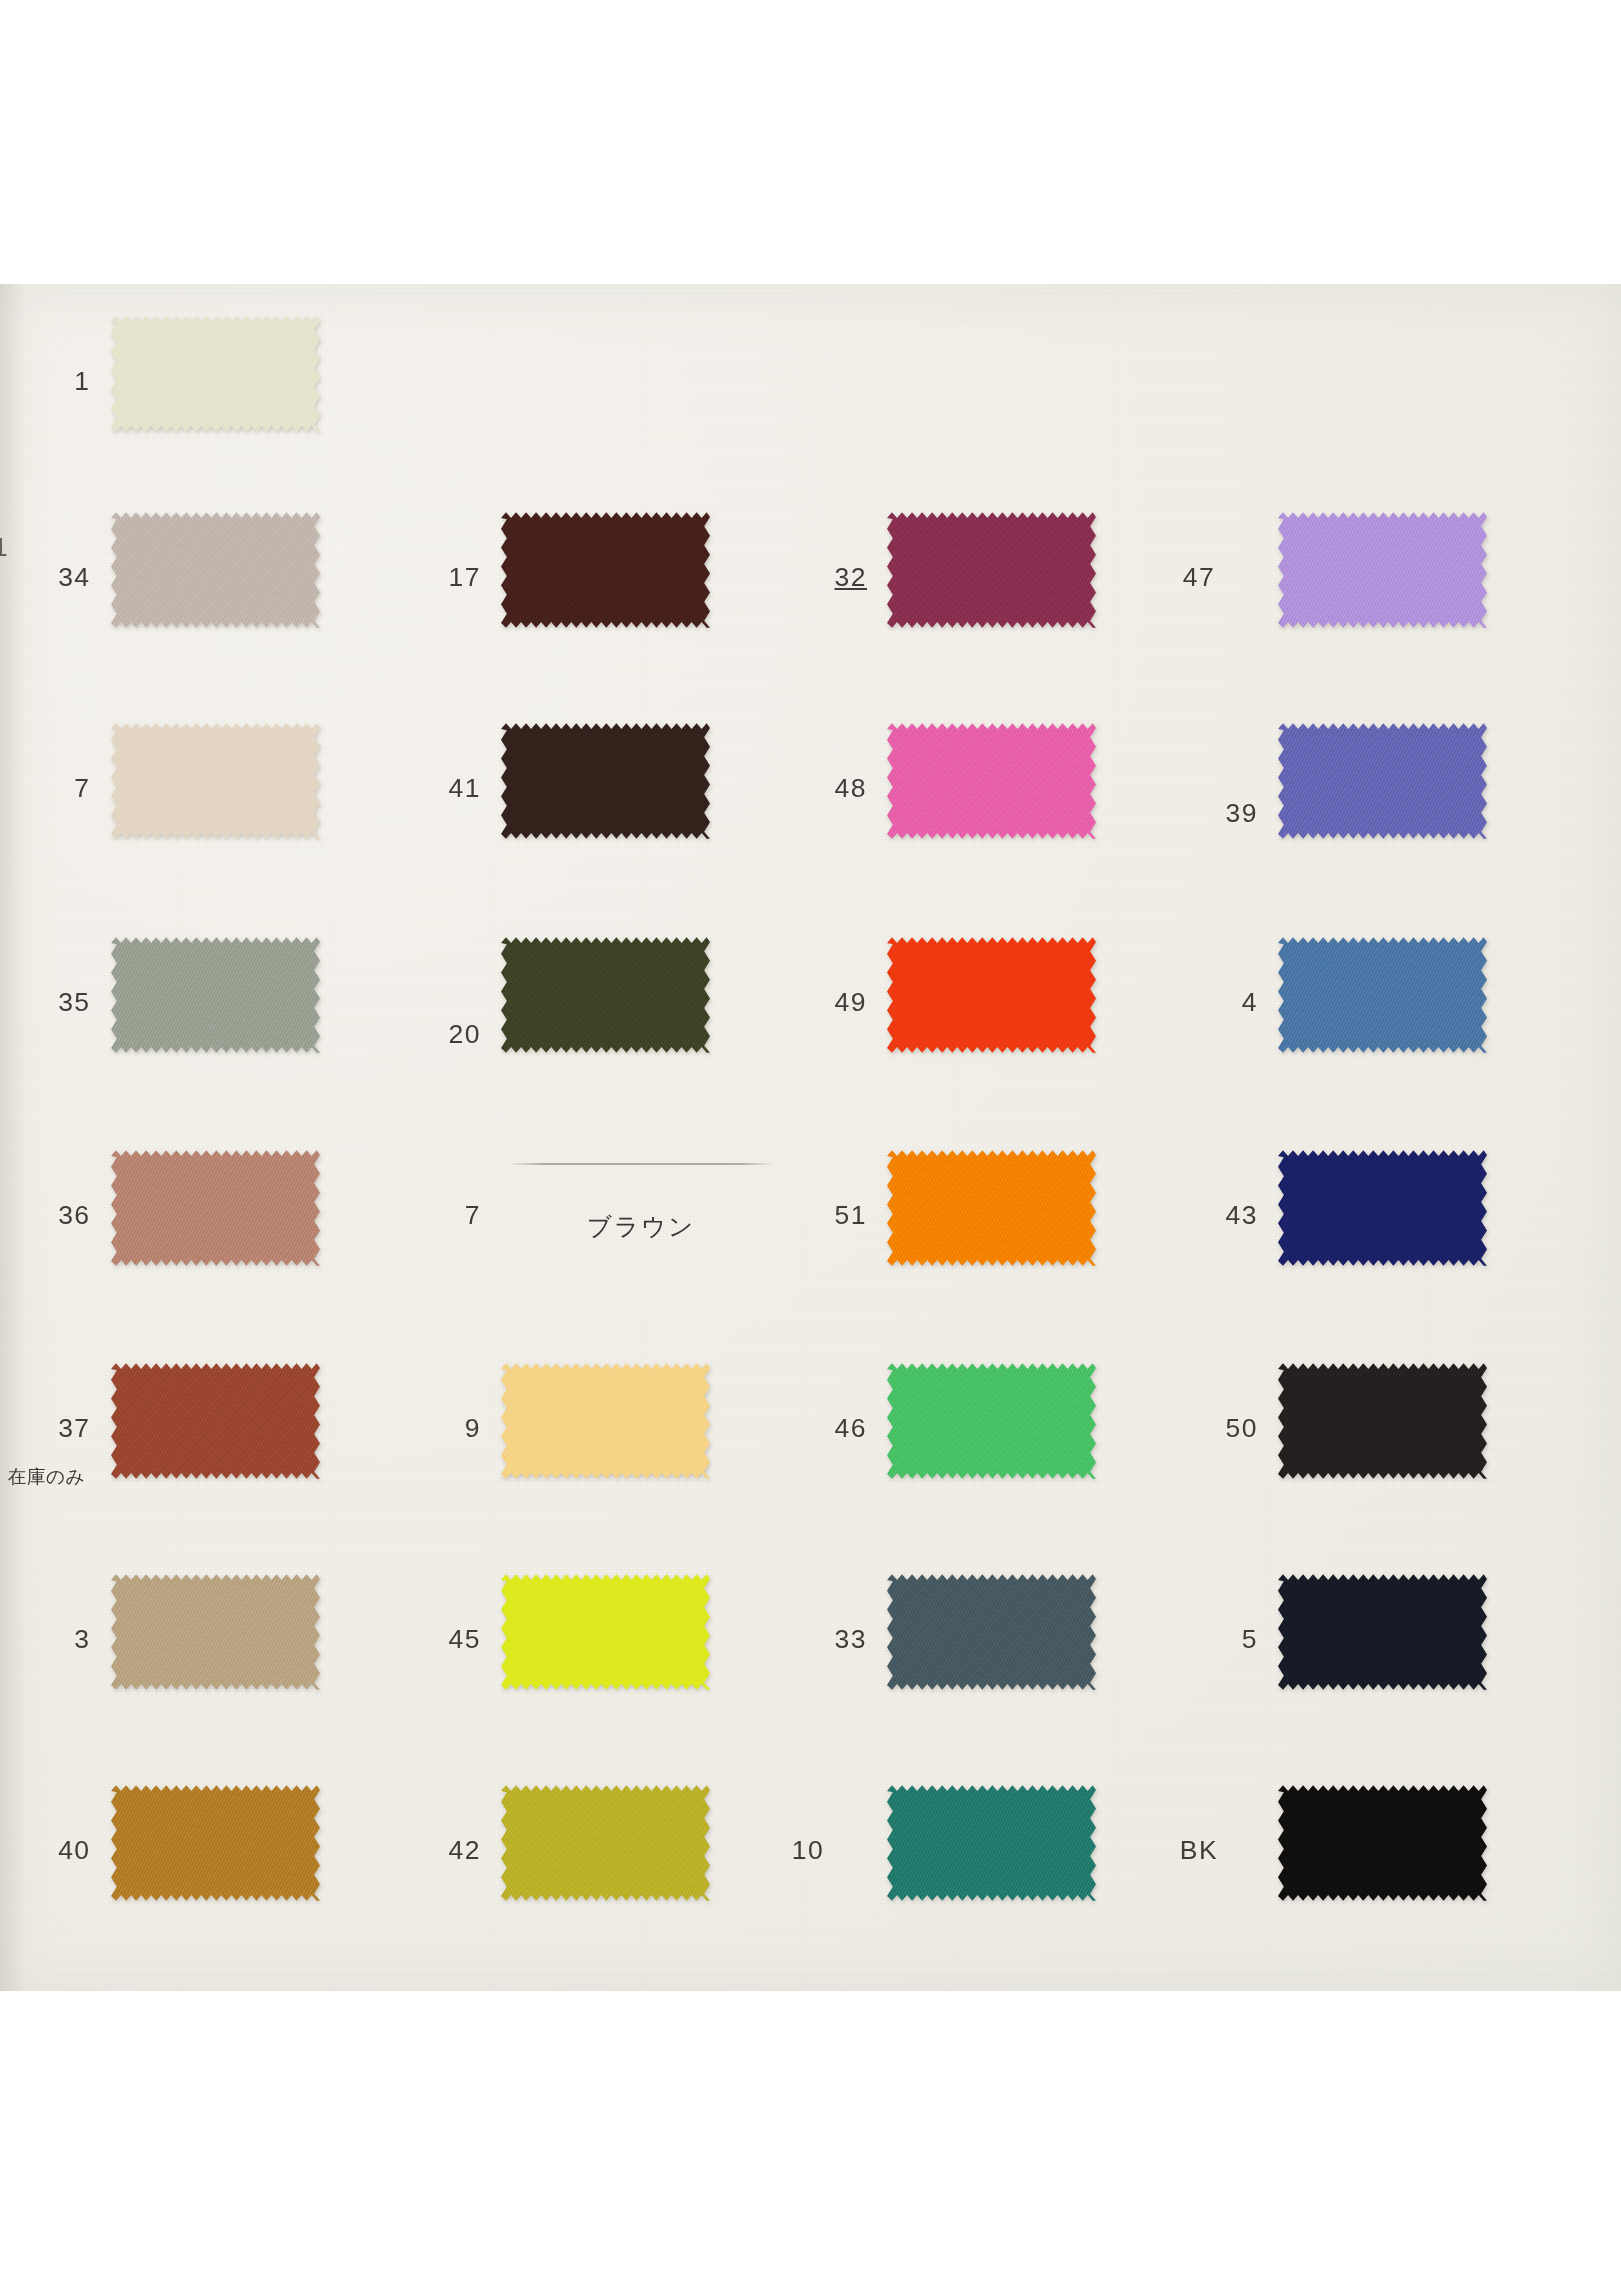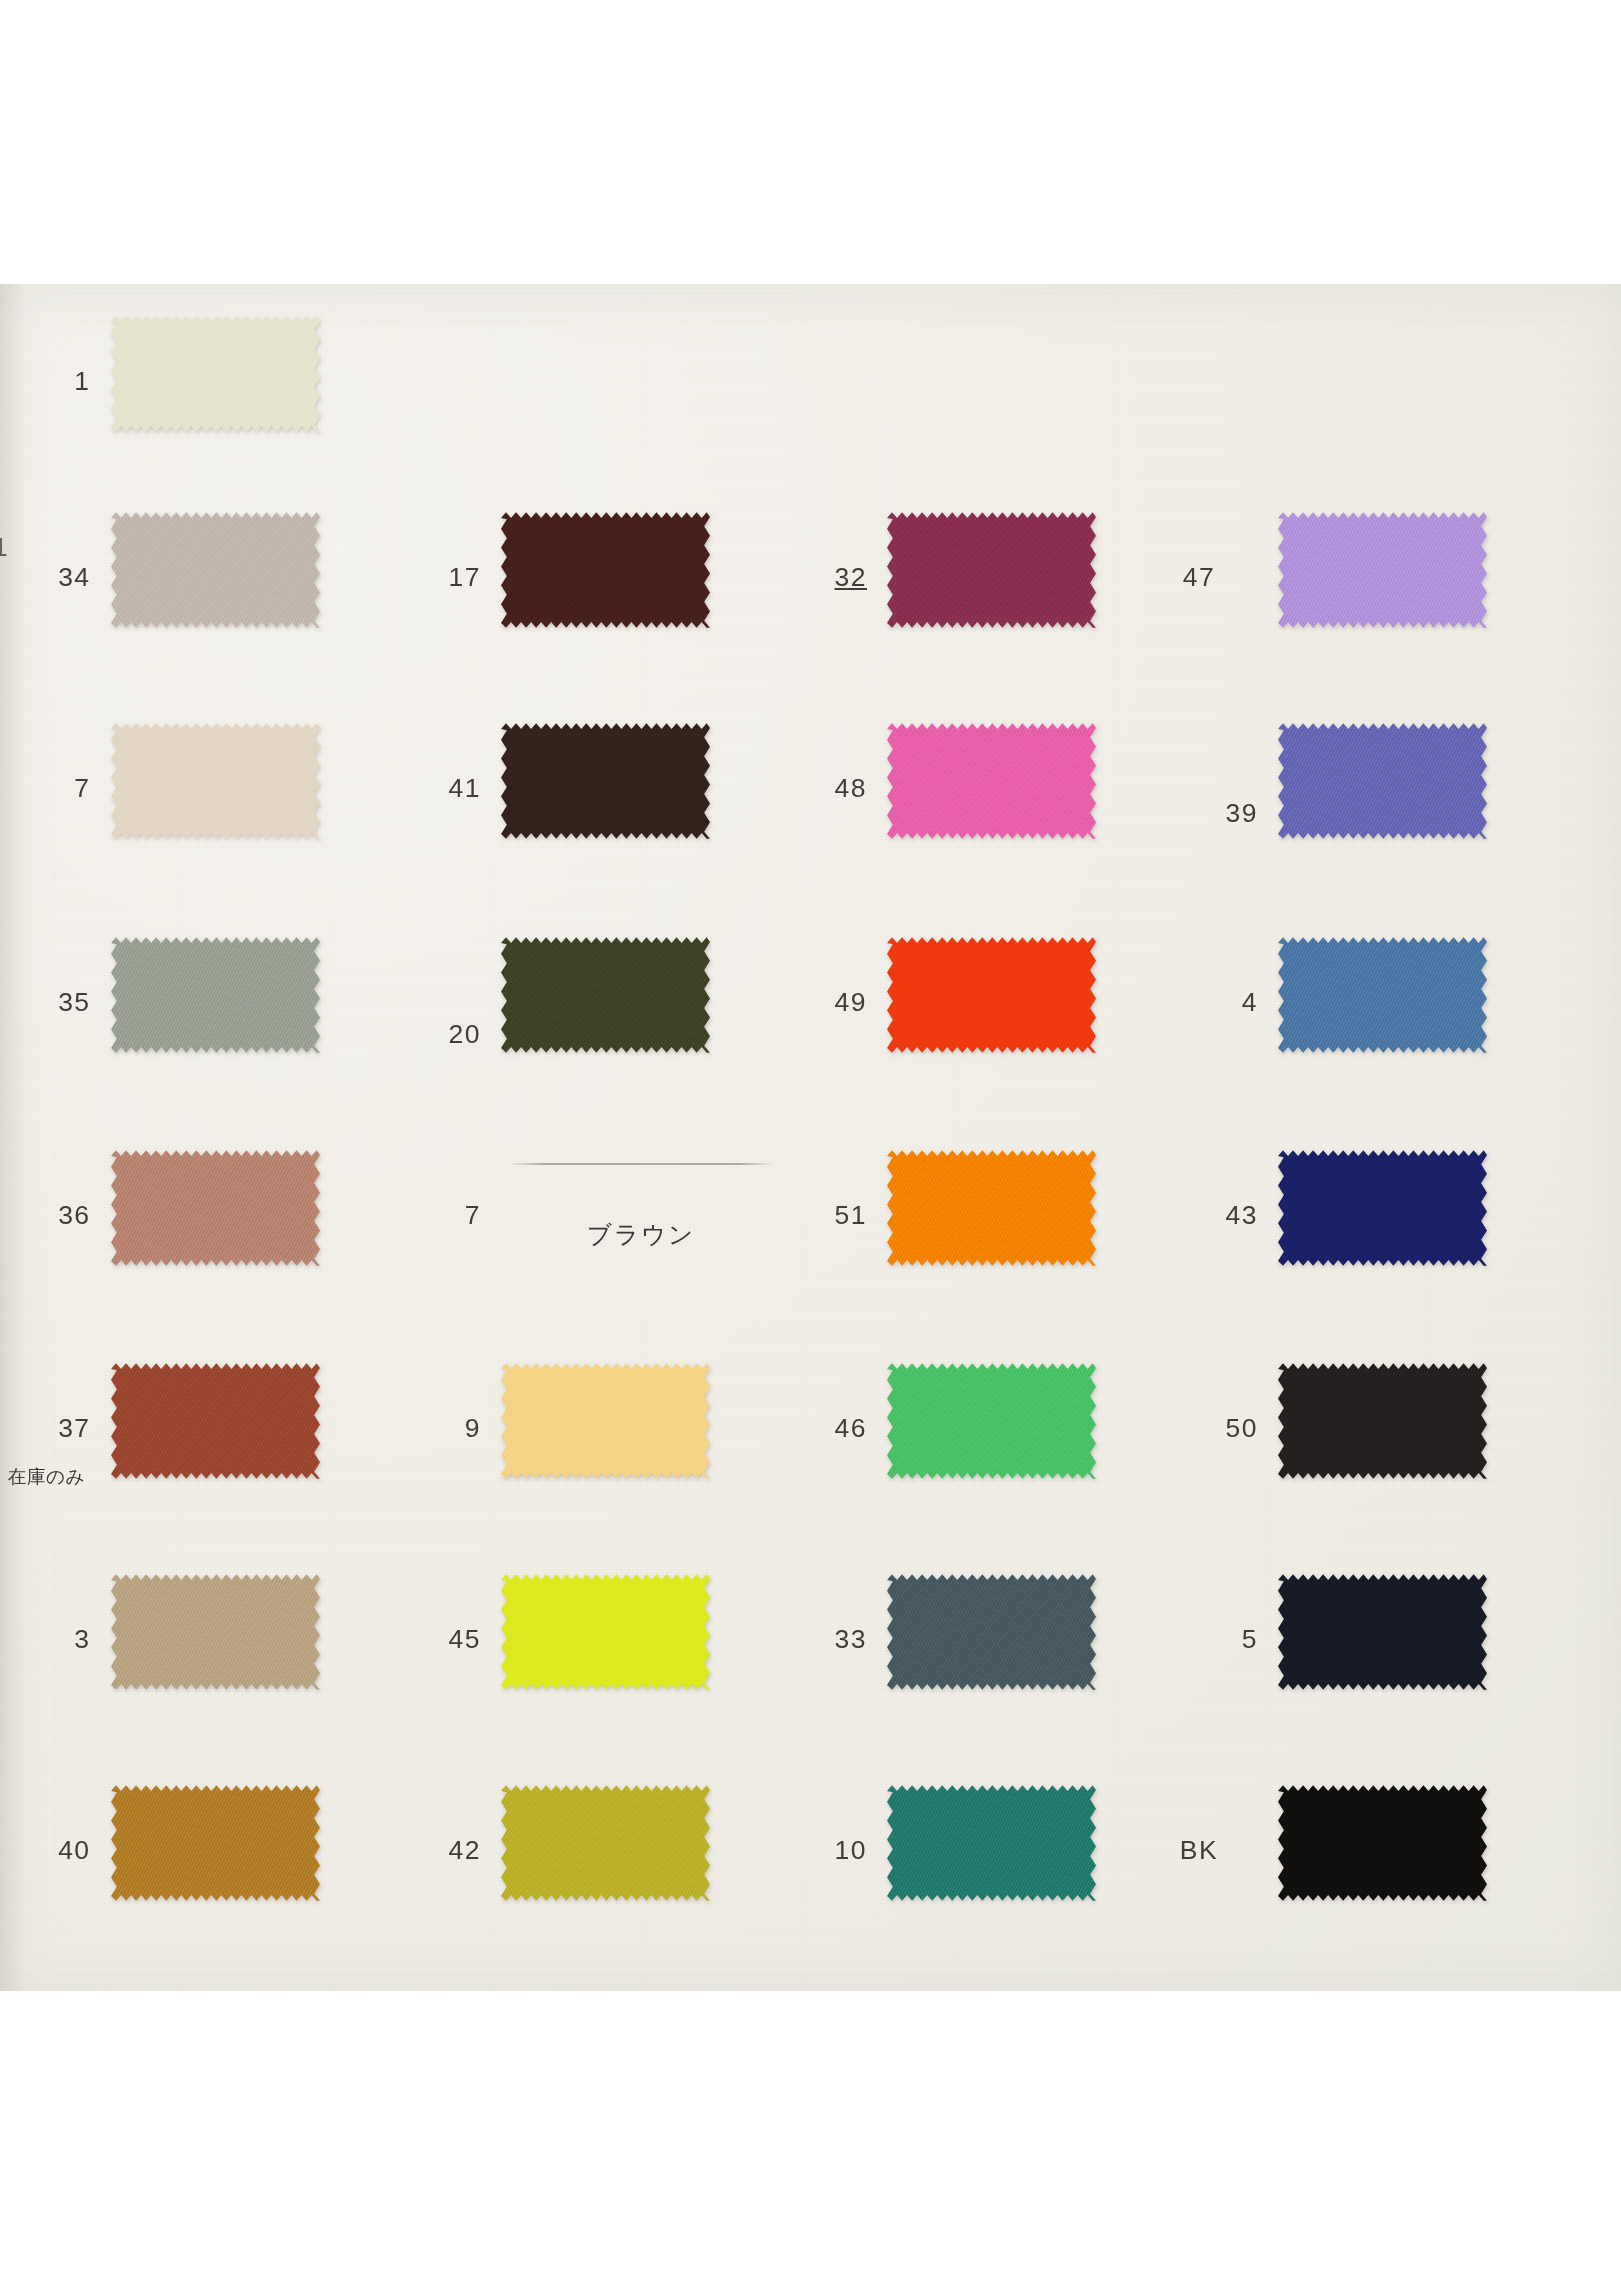--- a/index.html
+++ b/index.html
@@ -314,21 +314,21 @@
       </div>
       <div class="cell">
         <div class="cell-label" style="left: 749px; width: 118px; top: 1342px;">33</div>
         <div class="swatch" style="left: 887px; top: 1289px;">
           <div class="zig" style="background: rgb(71, 90, 99);">
             <div class="weave"></div>
           </div>
         </div>
       </div>
       <div class="cell">
-        <div class="cell-label" style="left: 749px; width: 118px; top: 1553px;">10</div>
+        <div class="cell-label" style="left: 749px; width: 118px; top: 1553px; text-align: center;">10</div>
         <div class="swatch" style="left: 887px; top: 1500px;">
           <div class="zig" style="background: rgb(34, 123, 110);">
             <div class="weave"></div>
           </div>
         </div>
       </div>
       <div class="cell">
         <div class="cell-label" style="left: 1140px; width: 118px; top: 280px; text-align: center;">47</div>
         <div class="swatch" style="left: 1278px; top: 227px;">
           <div class="zig" style="background: rgb(179, 147, 221);">
@@ -380,16 +380,16 @@
         <div class="cell-label" style="left: 1140px; width: 118px; top: 1553px; text-align: center;">BK</div>
         <div class="swatch" style="left: 1278px; top: 1500px;">
           <div class="zig" style="background: rgb(16, 15, 14);">
             <div class="weave"></div>
           </div>
         </div>
       </div>
     </div>
 
   <div class="divider-line" style="left:511px; top:879px; width:260px;"></div>
-  <div class="section-heading" style="left:511px; top:926px; width:260px;margin-top:8px;">ブラウン</div>
+  <div class="section-heading" style="left:511px; top:926px; width:260px;">ブラウン</div>
 
 </div>
 
 
 </body></html>

